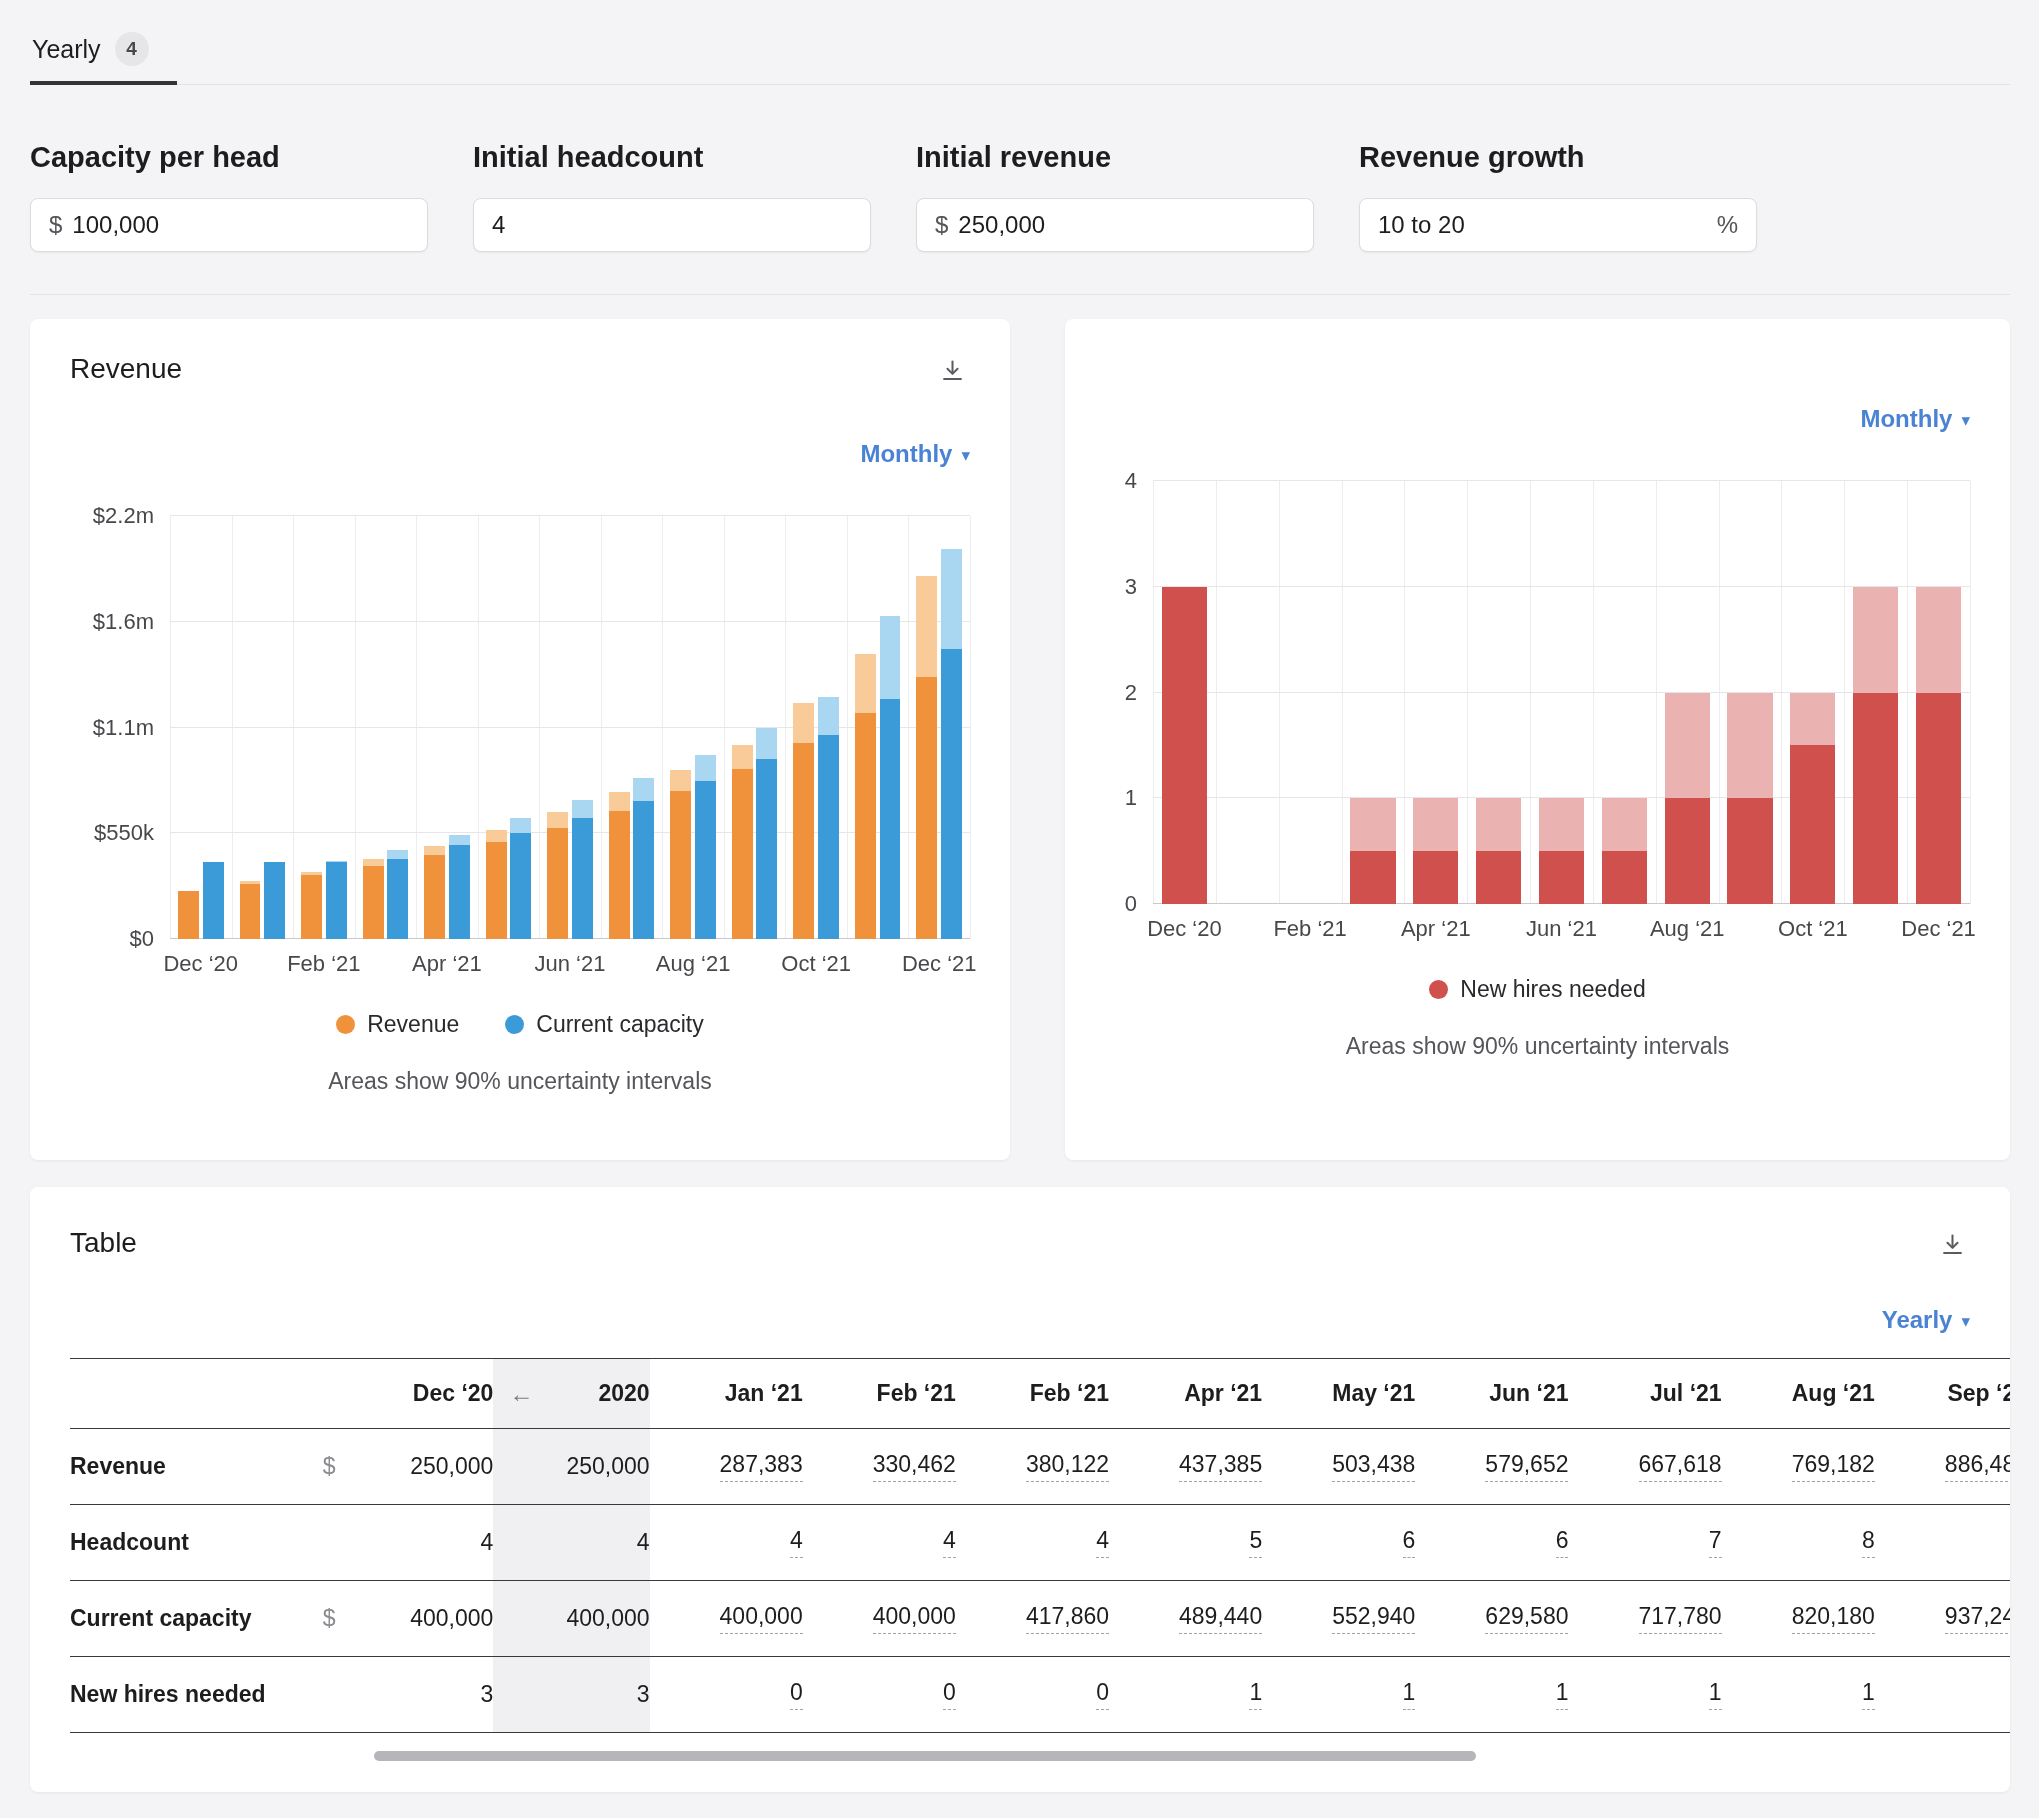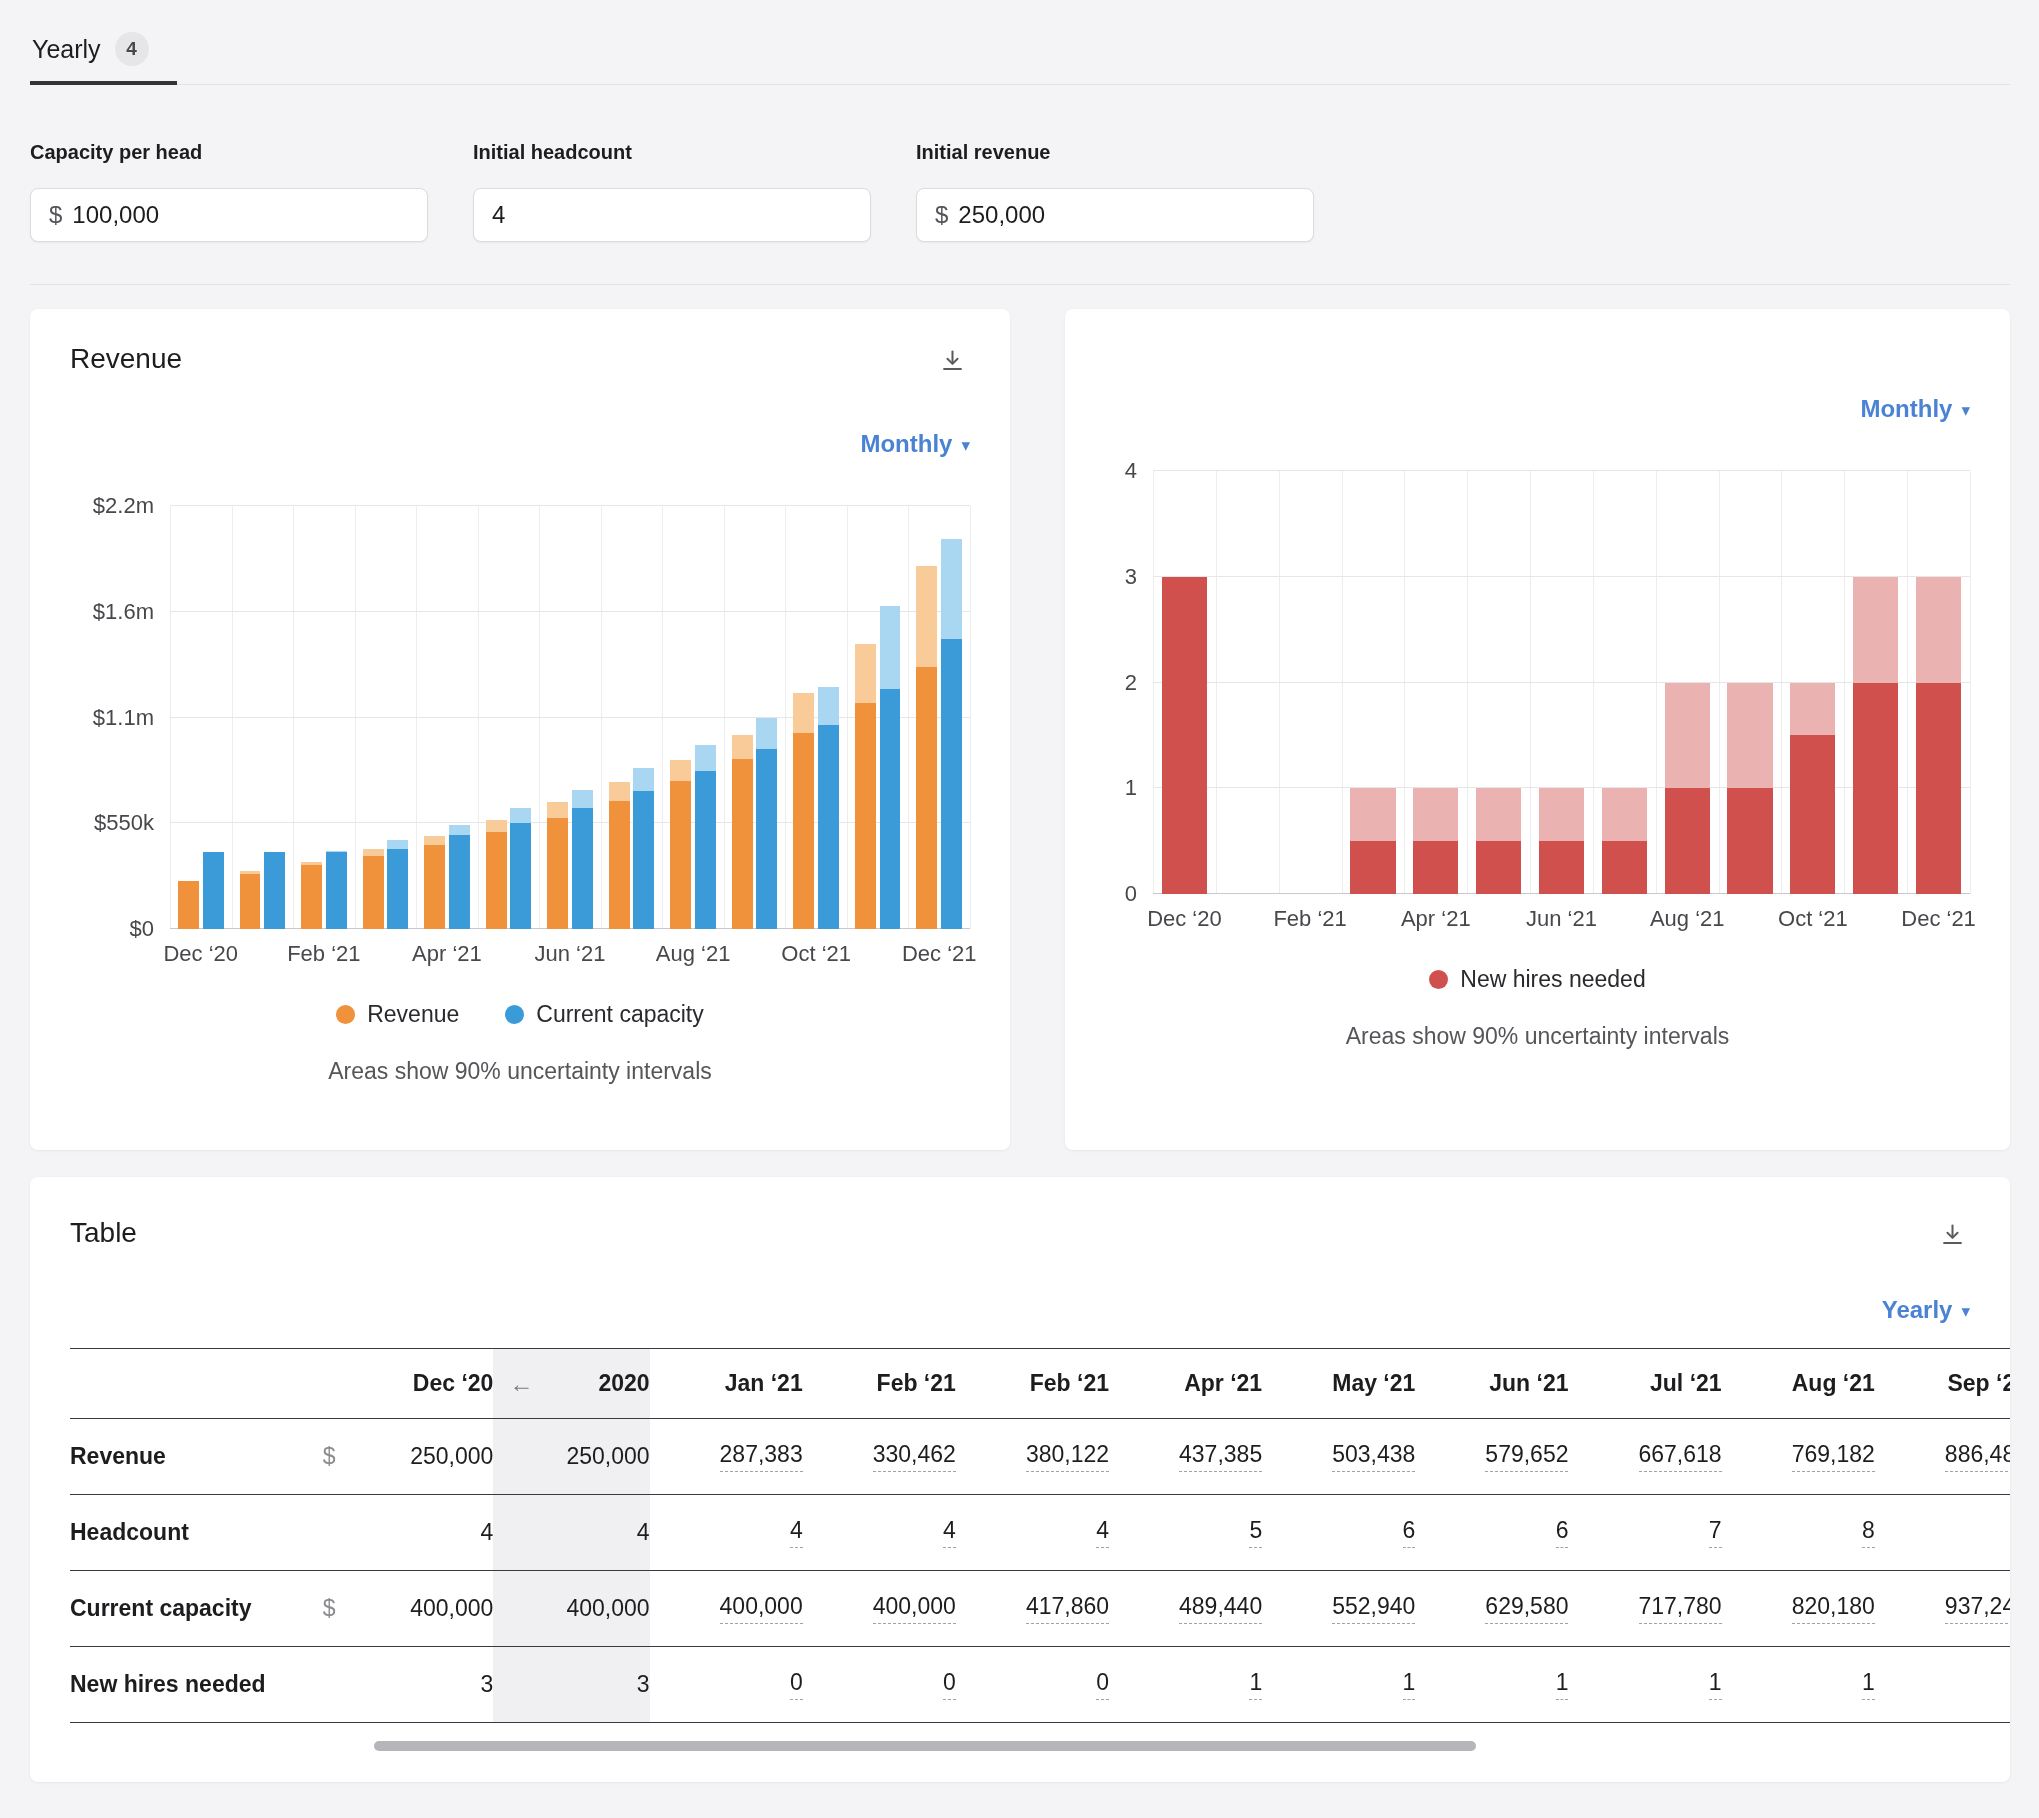--- a/index.html
+++ b/index.html
@@ -11,21 +11,21 @@
   .tabs-row { border-bottom:1px solid #e3e3e6; }
   .tab { display:inline-flex; align-items:center; gap:14px; padding:6px 28px 15px 2px;
          background:none; border:none; border-bottom:4px solid #343438; margin-bottom:-1px; cursor:pointer; }
   .tab-label { font-size:25px; font-weight:500; color:#1d1d1f; }
   .badge { width:34px; height:34px; border-radius:50%; background:#e6e6e9; color:#48484c;
            font-size:19px; font-weight:600; display:inline-flex; align-items:center; justify-content:center; }
 
   
   .inputs-row { display:flex; gap:45px; margin-top:56px; }
   .input-group { width:398px; }
-  .input-label { display:block; font-size:20px; font-weight:600; margin-bottom:24px; color:#1d1d1f; }
+  .input-label { display:block; font-size:29px; font-weight:600; margin-bottom:24px; color:#1d1d1f; }
   .field { display:flex; align-items:center; height:54px; background:#fff; border:1px solid #dcdcdf;
            border-radius:8px; padding:0 18px; font-size:24px; box-shadow:0 1px 2px rgba(0,0,0,.05); }
   .prefix { color:#55555a; margin-right:10px; }
   .prefix:empty, .suffix:empty { display:none; }
   .value { flex:1; }
   .suffix { color:#55555a; }
   .divider { border-top:1px solid #e3e3e6; margin-top:42px; }
 
   
   .cards-row { display:flex; gap:55px; margin-top:24px; }
@@ -107,20 +107,28 @@
         <span class="value">4</span>
 
       </div>
     </div>
     <div class="input-group">
       <label class="input-label">Initial revenue</label>
       <div class="field">
         <span class="prefix">$</span>
         <span class="value">250,000</span>
 
+      </div>
+    </div>
+    <div class="input-group">
+      <label class="input-label">Revenue growth</label>
+      <div class="field">
+
+        <span class="value">10 to 20</span>
+        <span class="suffix">%</span>
       </div>
     </div>
   </div>
 
   <div class="divider"></div>
 
   <div class="cards-row">
 
     <section class="card chart-card rev">
       <div class="card-head">

